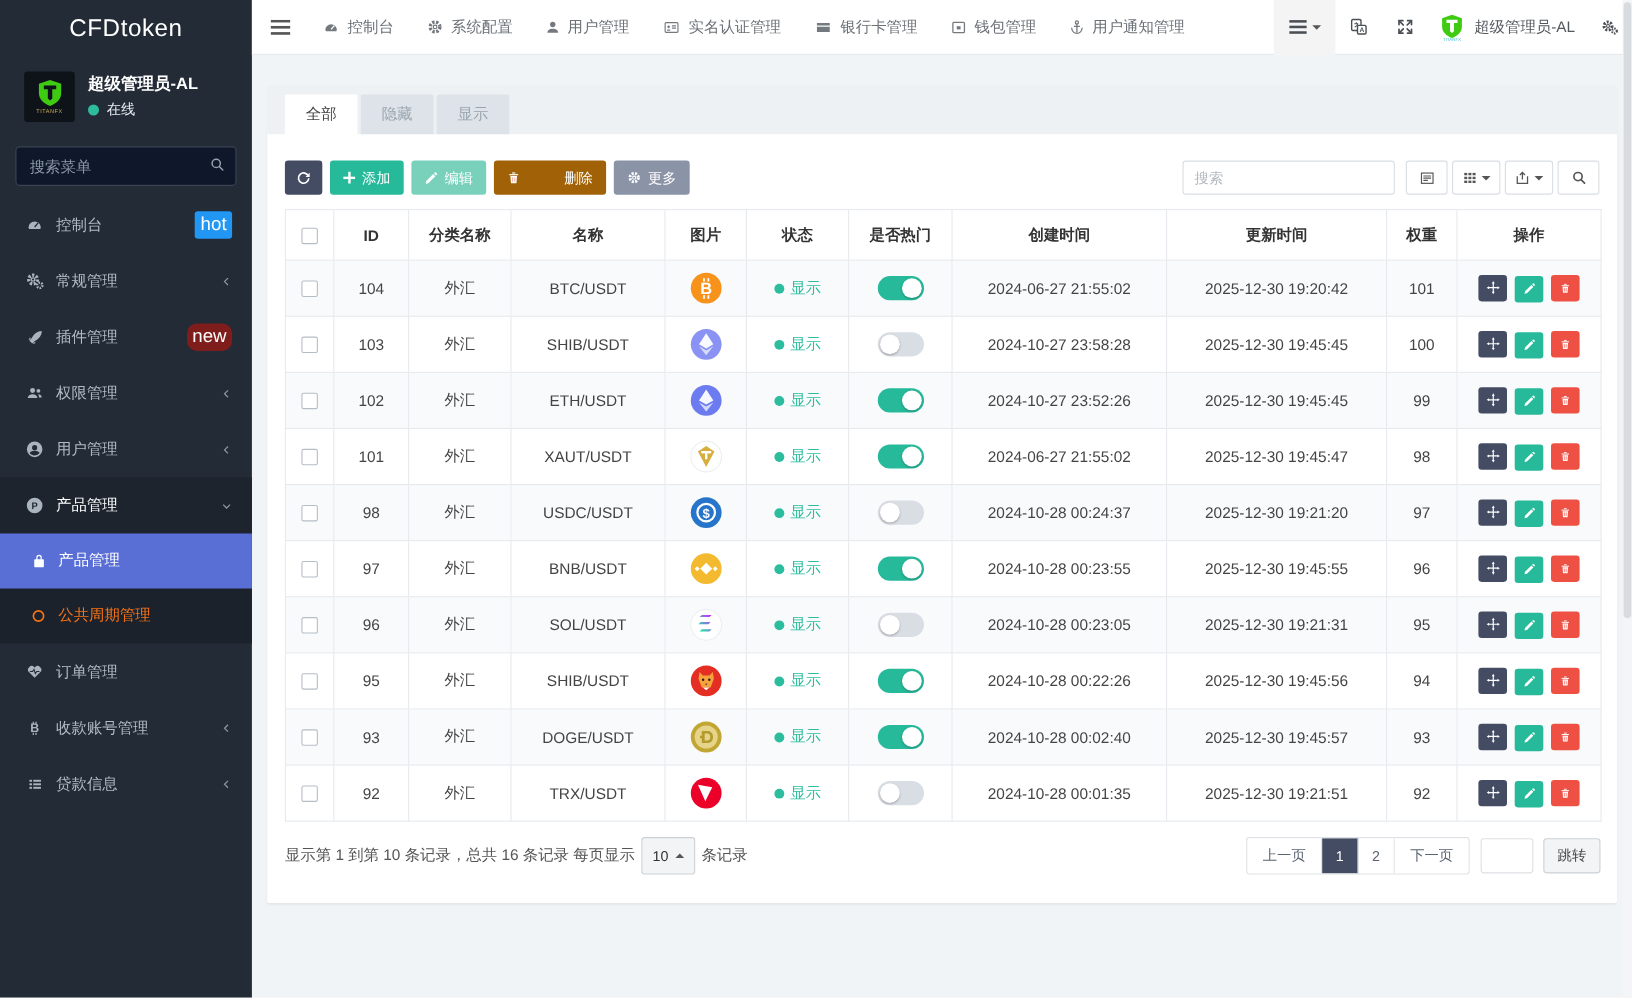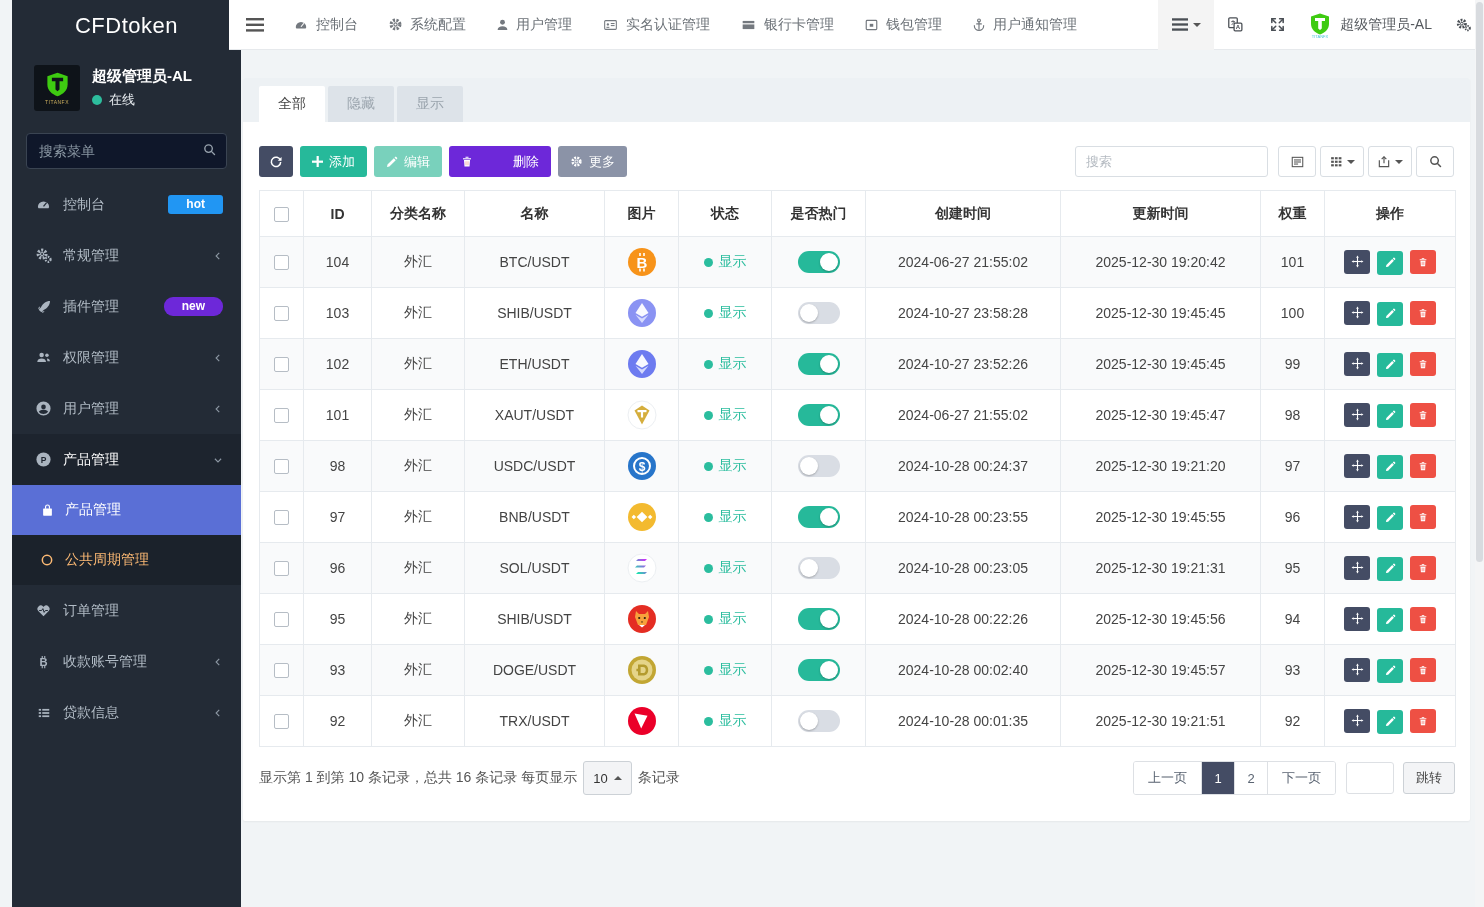--- a/index.html
+++ b/index.html
@@ -1,42 +1,42 @@
 <!DOCTYPE html>
 <html><head>
 <meta charset="utf-8">
 <style>
   *{margin:0;padding:0;box-sizing:border-box;}
   html,body{width:1484px;height:907px;overflow:hidden;}
   body{font-family:"Liberation Sans","DejaVu Sans",sans-serif;font-size:14px;color:#333;background:#f1f4f6;position:relative;}
   .i{display:inline-flex;align-items:center;justify-content:center;vertical-align:middle;}
 
   
-  .sidebar{position:absolute;left:12px;top:0;width:229px;height:907px;background:#232b36;color:#aab4bf;}
+  .sidebar{position:absolute;left:0;top:0;width:229px;height:907px;background:#232b36;color:#aab4bf;}
   .brand{height:51px;display:flex;align-items:center;justify-content:center;color:#fff;font-size:22px;letter-spacing:.5px;cursor:pointer;}
   .userpanel{display:flex;align-items:center;gap:12px;padding:14px 18px 16px 22px;}
   .avatar{width:46px;height:46px;background:#0e1319;border-radius:3px;display:flex;flex-direction:column;align-items:center;justify-content:center;flex:none;}
   .avatar .lgtxt{font-size:5px;color:#cdb05e;letter-spacing:.5px;margin-top:1px;}
   .uname{color:#fff;font-weight:bold;font-size:15px;margin-bottom:5px;}
   .ustatus{font-size:13px;color:#e8edf1;display:flex;align-items:center;gap:7px;}
   .dot{width:10px;height:10px;border-radius:50%;background:#2dbd9d;display:inline-block;}
   .sidesearch{margin:6px 14px 10px 14px;position:relative;}
   .sidesearch input{width:100%;height:36px;background:#0f172a;border:1px solid #3a4452;border-radius:4px;color:#cfd8df;padding:0 34px 0 12px;font-size:14px;outline:none;font-family:inherit;}
   .sidesearch input::placeholder{color:#8a97a3;}
   .sidesearch .mag{position:absolute;right:10px;top:9px;color:#96a1ac;}
   .menu{margin-top:6px;}
   .mitem{height:51px;display:flex;align-items:center;padding:0 18px 0 23px;cursor:pointer;font-size:14px;color:#b2bcc6;}
   .mitem .micon{width:17px;margin-right:11px;color:#aab4bf;flex:none;display:inline-flex;justify-content:center;}
   .mitem .mlabel{flex:1;}
   .mitem .chev{color:#8d98a4;display:inline-flex;}
   .mitem.parent-active{background:#1d242e;color:#fff;}
-  .badge{font-size:12px;font-weight:bold;color:#fff;padding:2px 18px;border-radius:3px;line-height:1.2;}
+  .badge{font-size:17px;font-weight:normal;color:#fff;padding:2px 5px;border-radius:3px;line-height:1.2;}
   .badge.pill{border-radius:9px;}
   .submenu{background:#1b222b;}
-  .subitem{height:50px;display:flex;align-items:center;padding:0 18px 0 27px;cursor:pointer;color:#fdba74;}
+  .subitem{height:50px;display:flex;align-items:center;padding:0 18px 0 27px;cursor:pointer;color:#f97316;}
   .subitem .micon{width:16px;margin-right:10px;display:inline-flex;justify-content:center;}
   .subitem.active{background:#5a6fd6;color:#fff;}
 
   
   .main{position:absolute;left:229px;top:0;width:1255px;height:907px;}
   .topnav{height:50px;background:#fff;border-bottom:1px solid #e6e9ec;display:flex;align-items:center;color:#6b7artra}
   .topnav{color:#6b7177;}
   .navtoggle{padding:0 16px 0 17px;cursor:pointer;color:#555;display:inline-flex;}
   .hnav{display:flex;align-items:center;gap:4px;}
   .hitem{display:flex;align-items:center;gap:7px;padding:0 13px;height:50px;cursor:pointer;color:#6b7177;}
@@ -55,21 +55,21 @@
   .tab{padding:9px 19px;font-size:14px;background:#dde3e9;color:#9aa4ad;cursor:pointer;border-radius:2px 2px 0 0;}
   .tab.active{background:#fff;color:#444;margin-top:29px;}
   .panelbody{padding:24px 16px 26px 16px;}
 
   
   .toolbar{display:flex;align-items:center;margin-bottom:13px;}
   .btn{height:31px;border:none;border-radius:3px;color:#fff;font-size:13px;font-family:inherit;display:inline-flex;align-items:center;gap:6px;padding:0 12px;cursor:pointer;margin-right:7px;}
   .btn-refresh{background:#444c64;width:34px;justify-content:center;padding:0;}
   .btn-add{background:#26b99a;}
   .btn-edit{background:#79d1bc;}
-  .btn-del{background:#6d28d9;gap:40px;}
+  .btn-del{background:#a16207;gap:40px;}
   .btn-more{background:#8b93a7;}
   .tright{margin-left:auto;display:flex;align-items:center;gap:4px;}
   .tsearch{width:193px;height:31px;border:1px solid #d9dee3;border-radius:3px;padding:0 10px;font-size:13px;color:#555;outline:none;font-family:inherit;margin-right:6px;}
   .tsearch::placeholder{color:#b3b9c0;}
   .ibtn{height:31px;min-width:38px;background:#fff;border:1px solid #d9dee3;border-radius:3px;display:inline-flex;align-items:center;justify-content:center;gap:4px;cursor:pointer;color:#555;padding:0 8px;}
 
   
   table{border-collapse:collapse;width:1196px;table-layout:fixed;}
   th,td{border:1px solid #e6eaee;text-align:center;font-size:14px;overflow:hidden;}
   thead th{height:46px;font-weight:bold;color:#333;background:#fff;}
@@ -167,21 +167,21 @@
         </span>
     </div>
     <div class="mitem">
       <span class="micon i">
           <svg width="16" height="16" viewBox="0 0 24 24" fill="currentColor">
             <path d="M21 3c-6 0-11 4-13.5 9.5L4 16l4 4 3.5-3.5C17 14 21 9 21 3z"></path>
             <path d="M6 14l-3 1 2-4zM10 18l-1 3 4-2z"></path>
           </svg>
         </span>
       <span class="mlabel">插件管理</span>
-      <span class="badge pill" style="background:#6d28d9">new</span>
+      <span class="badge pill" style="background:#7f1d1d">new</span>
     </div>
     <div class="mitem">
       <span class="micon i">
           <svg width="17" height="15" viewBox="0 0 24 24" fill="currentColor">
             <circle cx="9" cy="8" r="3.6"></circle>
             <path d="M2 19c0-3.8 3.2-5.6 7-5.6s7 1.8 7 5.6z"></path>
             <circle cx="17.5" cy="8.5" r="2.8"></circle>
             <path d="M17.5 13.5c2.8.2 4.8 1.8 4.8 4.5h-4z"></path>
           </svg>
         </span>

